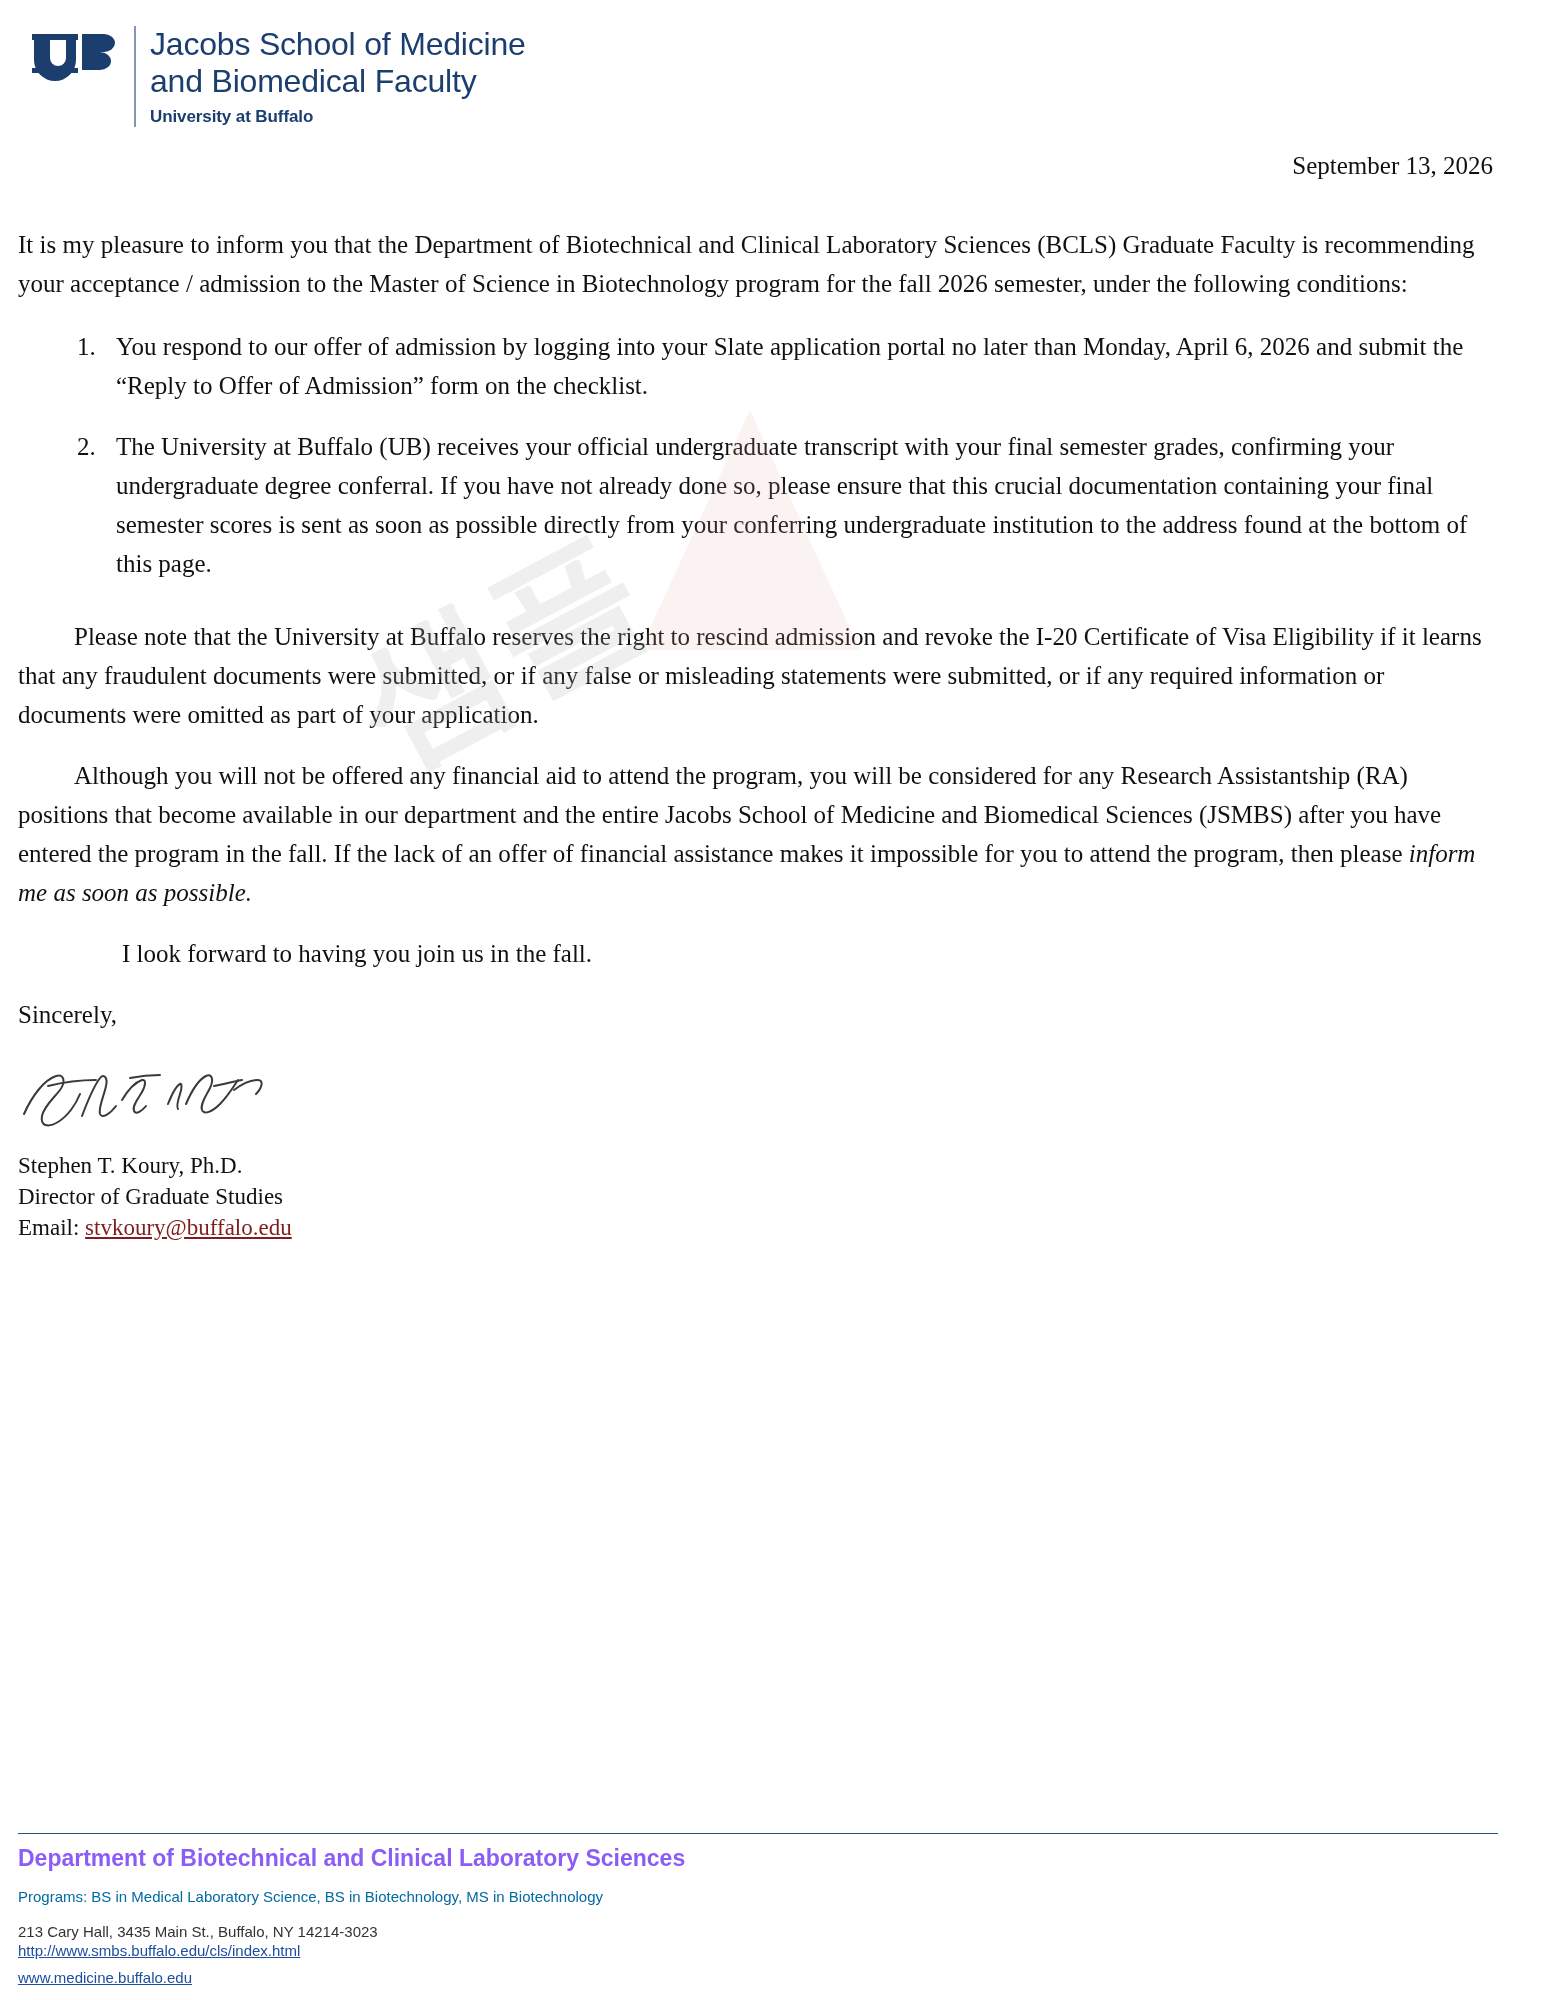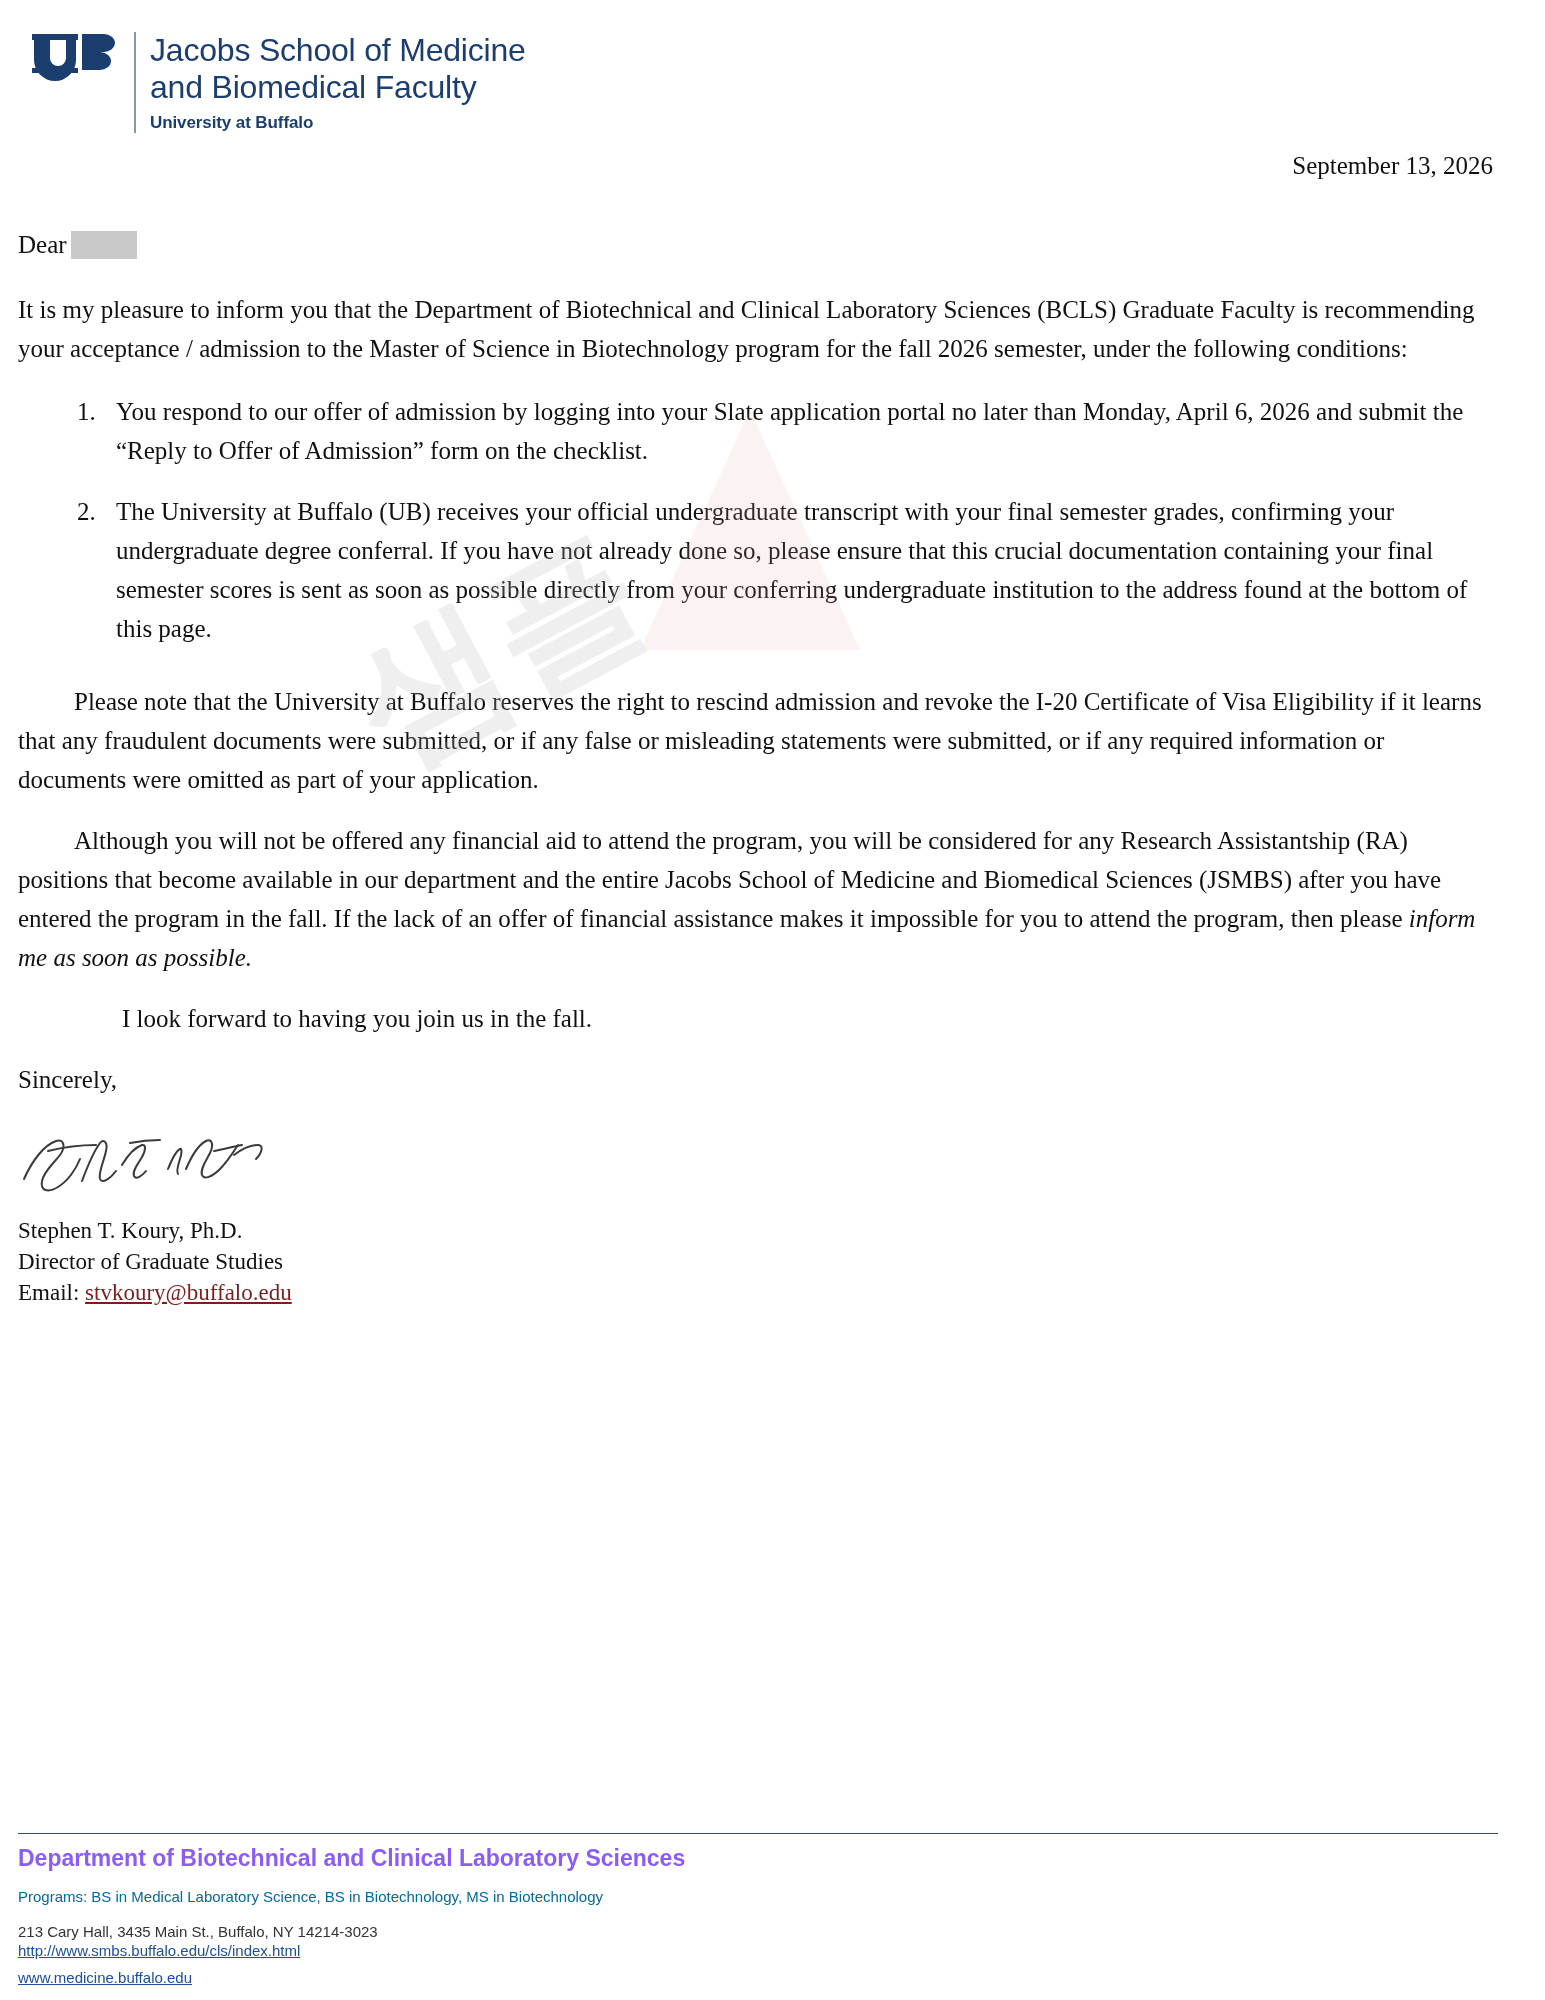--- a/index.html
+++ b/index.html
@@ -37,21 +37,21 @@
     height: 66px;
     margin-right: 16px;
     flex: none;
     position: relative;
   }
   .ub-logo svg { display: block; }
 
   .lh-text {
     border-left: 2px solid #7e98b6;
     padding-left: 14px;
-    margin-top: 14px;
+    margin-top: 8px;
   }
   .lh-title {
     font-family: "Liberation Sans", sans-serif;
     font-size: 32px;
     line-height: 37px;
     color: #1b3e6f;
     letter-spacing: -0.2px;
     white-space: nowrap;
   }
   .lh-sub {
@@ -242,24 +242,20 @@
     <div class="wm-mark">
       <svg width="240" height="260" viewBox="0 0 240 260" xmlns="http://www.w3.org/2000/svg">
         <path d="M120 10 L230 250 L10 250 Z" fill="#e9a9a9" opacity="0.5"></path>
       </svg>
     </div>
     <div class="wm-text">샘플</div>
   </div>
 
   <div class="content">
 
-    <div class="salutation">
-      <span>Dear</span>
-      <span class="redaction"></span>
-    </div>
 
     <p class="para">It is my pleasure to inform you that the Department of Biotechnical and Clinical Laboratory Sciences (BCLS) Graduate Faculty is recommending your acceptance / admission to the Master of Science in Biotechnology program for the fall 2026 semester, under the following conditions:</p>
 
     <ol class="conditions">
       <li>You respond to our offer of admission by logging into your Slate application portal no later than Monday, April 6, 2026 and submit the “Reply to Offer of Admission” form on the checklist.</li>
       <li>The University at Buffalo (UB) receives your official undergraduate transcript with your final semester grades, confirming your undergraduate degree conferral. If you have not already done so, please ensure that this crucial documentation containing your final semester scores is sent as soon as possible directly from your conferring undergraduate institution to the address found at the bottom of this page.</li>
     </ol>
 
     <p class="indent">Please note that the University at Buffalo reserves the right to rescind admission and revoke the I-20 Certificate of Visa Eligibility if it learns that any fraudulent documents were submitted, or if any false or misleading statements were submitted, or if any required information or documents were omitted as part of your application.</p>
 

